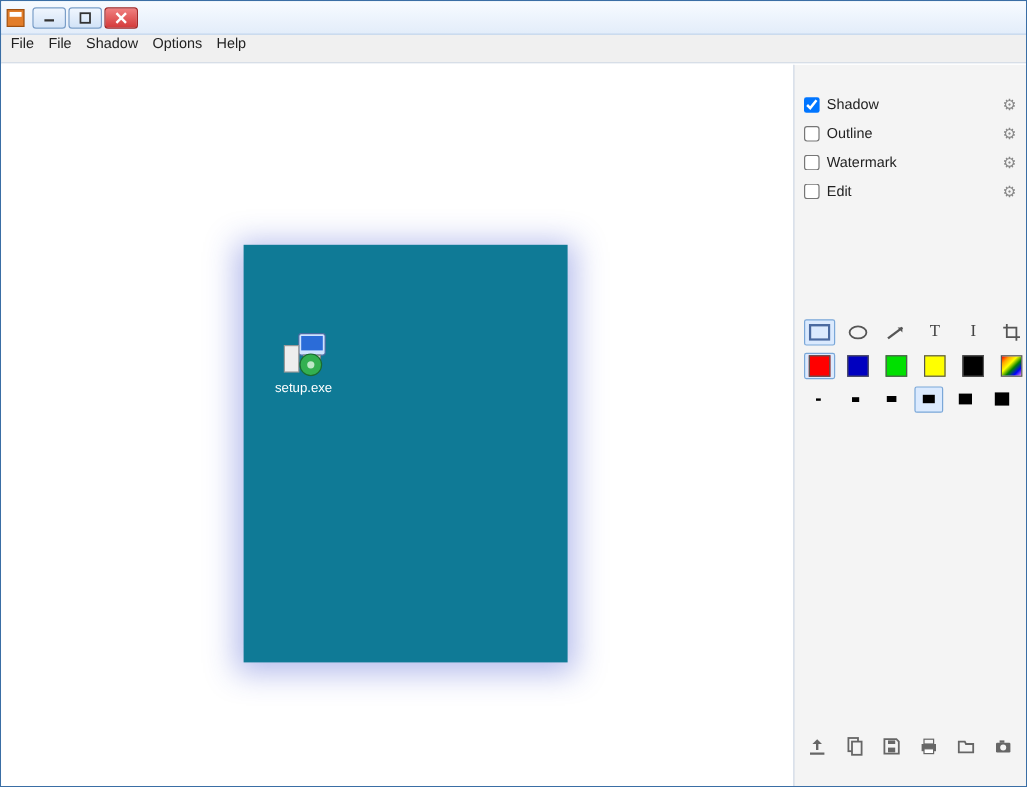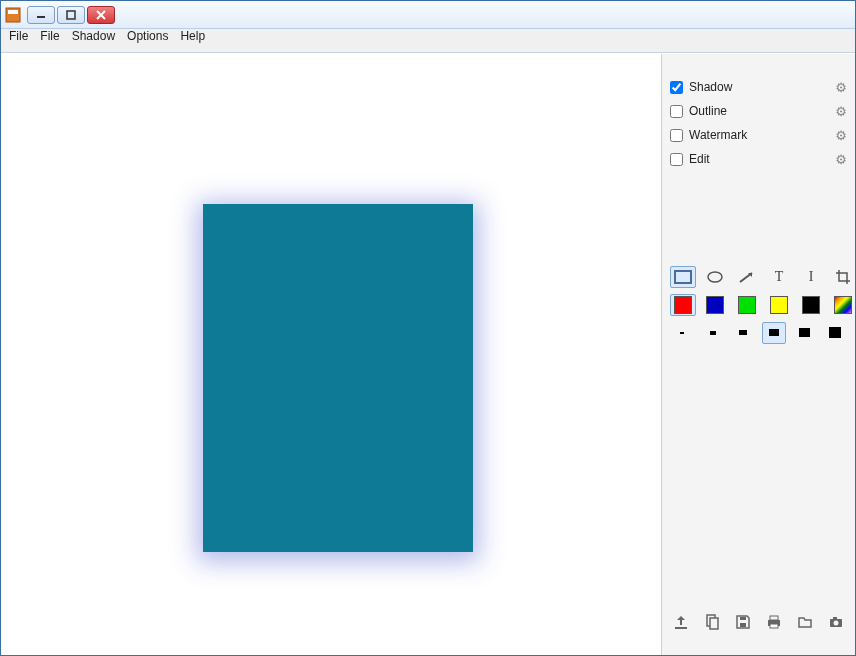--- a/index.html
+++ b/index.html
@@ -156,20 +156,33 @@
     <span>File</span>
     <span>File</span>
     <span>Shadow</span>
     <span>Options</span>
     <span>Help</span>
   </div>
 
   <div class="content">
     <div class="canvas-area">
       <div class="canvas-image">
+        <div class="desk-icon" style="left:10px; top:70px;">
+          <div class="ic">
+            <svg viewBox="0 0 44 40" width="44" height="40">
+              <rect x="18" y="4" width="22" height="18" rx="2" fill="#cfe3ff" stroke="#4a6aa0"></rect>
+              <rect x="20" y="6" width="18" height="12" fill="#2b6cd8"></rect>
+              <rect x="22" y="22" width="14" height="6" fill="#dcdcdc" stroke="#888"></rect>
+              <rect x="6" y="14" width="12" height="22" fill="#eee" stroke="#999"></rect>
+              <circle cx="28" cy="30" r="9" fill="#33b050" stroke="#1a6a30"></circle>
+              <circle cx="28" cy="30" r="3" fill="#bde8c7"></circle>
+            </svg>
+          </div>
+          <div>setup.exe</div>
+        </div>
       </div>
     </div>
 
     <div class="sidebar">
       <div class="effect-row">
         <input type="checkbox" checked="" style="">
         <span class="lbl">Shadow</span>
         <span class="gear">⚙</span>
       </div>
       <div class="effect-row">

